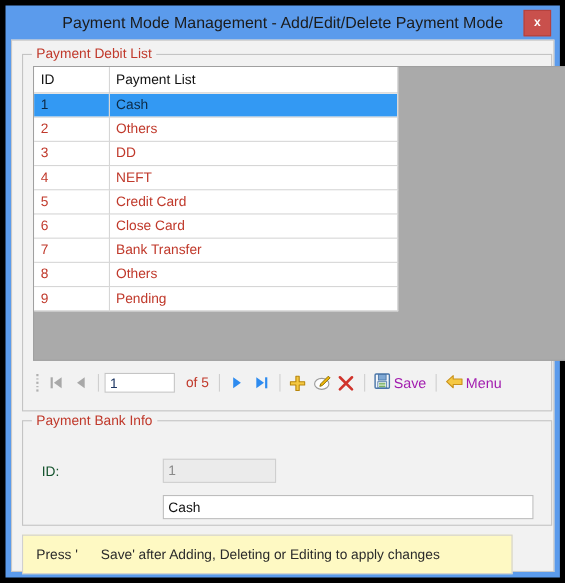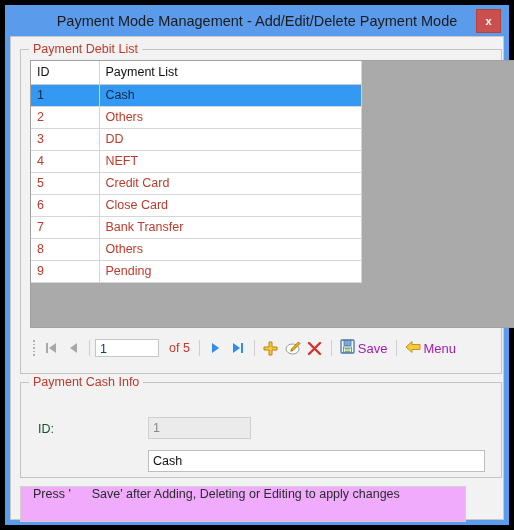--- a/index.html
+++ b/index.html
@@ -254,23 +254,24 @@
   #inp-mode      { left: 127px; top: 67px; width: 337px; }
 
   
   .statusbar {
     position: absolute;
     left: 9px;
     top: 449px;
     width: 446px;
     height: 36px;
     box-sizing: border-box;
-    background: #f0abfc;
+    background: #fef9c3;
     border: 1px solid #d0d0d0;
     display: flex;
+    align-items: center;
   }
   .status-text {
     font-size: 12.5px;
     color: #2b2b2b;
     margin-left: 12px;
     white-space: pre;
   }
   .close-esc {
     position: absolute;
     right: 8px;
@@ -441,21 +442,21 @@
               <path d="M1 7 L7 1.5 L7 4.5 L15 4.5 L15 9.5 L7 9.5 L7 12.5 Z" fill="#f5c842" stroke="#c9911a" stroke-width="1" stroke-linejoin="round"></path>
             </svg>
           </span>
           <span class="toollabel">Menu</span>
         </div>
 
       </div>
     </div>
 
     <div class="groupbox" id="gb-info">
-      <div class="groupbox-title">Payment Cash Info</div>
+      <div class="groupbox-title">Payment Bank Info</div>
 
       <div class="field-label" id="lbl-id">ID:</div>
       <div class="field-input disabled" id="inp-id">1</div>
 
       <div class="field-input" id="inp-mode">Cash</div>
     </div>
 
     <div class="statusbar">
       <div class="status-text">Press '      Save' after Adding, Deleting or Editing to apply changes</div>
     </div>

